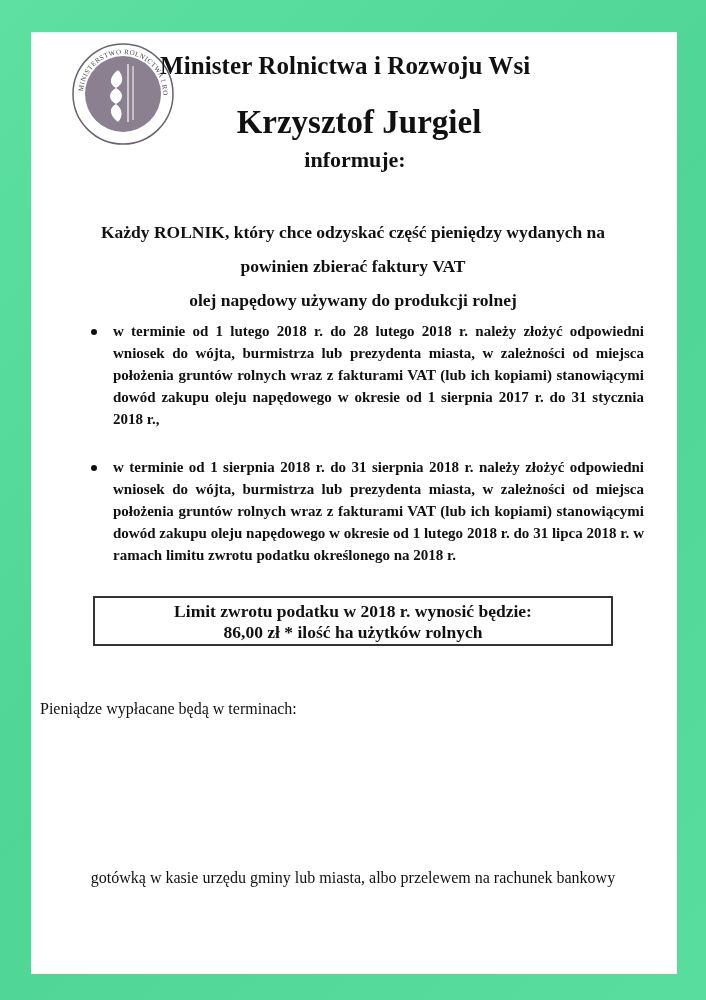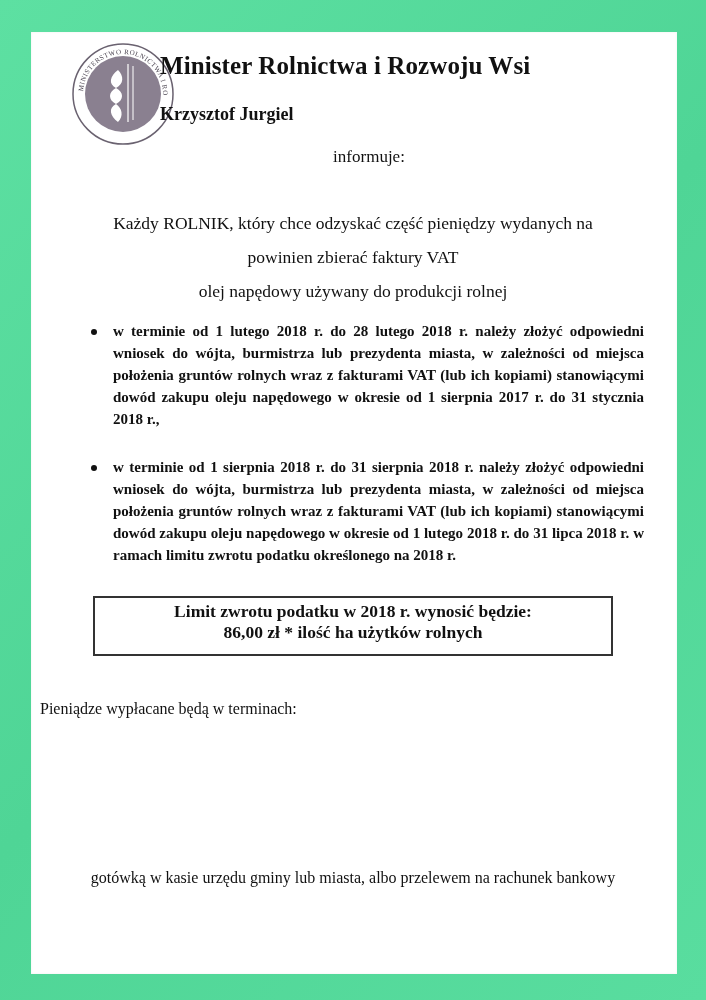--- a/index.html
+++ b/index.html
@@ -21,46 +21,46 @@
     }
     .logo {
       position: absolute; left: 70px; top: 42px; width: 106px; height: 104px;
     }
     .title {
       position: absolute; left: 160px; top: 52px; width: 520px;
       font-weight: bold; font-size: 25px; letter-spacing: 0.1px;
     }
     .name {
       position: absolute; left: 160px; top: 104px; width: 398px;
-      font-weight: bold; font-size: 18px;
+      text-align: center; font-weight: bold; font-size: 33px;
     }
     .informs {
-      position: absolute; left: 170px; top: 147px; width: 398px;
-      text-align: center; font-weight: normal; font-size: 17px;
+      position: absolute; left: 156px; top: 147px; width: 398px;
+      text-align: center; font-weight: bold; font-size: 22px;
     }
     .lead {
-      position: absolute; left: 40px; top: 206px; width: 626px;
-      text-align: center; font-weight: normal; font-size: 17.5px; line-height: 34px;
+      position: absolute; left: 40px; top: 215px; width: 626px;
+      text-align: center; font-weight: bold; font-size: 17.5px; line-height: 34px;
     }
     .bullets {
       position: absolute; left: 88px; top: 320px; width: 556px;
       margin: 0; padding: 0; list-style: none;
     }
     .bullets li {
       position: relative; padding-left: 25px;
       font-size: 15px; line-height: 22px; text-align: justify;
       margin-bottom: 26px;
       font-weight: bold;
     }
     .bullets li .dot {
       position: absolute; left: 3px; top: 9px; width: 6px; height: 6px;
       background: #111; border-radius: 50%;
     }
     .limit-box {
-      position: absolute; left: 93px; top: 596px; width: 520px; height: 60px;
+      position: absolute; left: 93px; top: 596px; width: 520px; height: 50px;
       border: 2px solid #333; box-sizing: border-box;
       text-align: center; font-weight: bold; font-size: 17.5px; line-height: 21px;
       padding-top: 3px;
     }
     .paid {
       position: absolute; left: 40px; top: 700px; width: 626px;
       text-align: left; font-size: 16px;
     }
     .terms {
       position: absolute; left: 40px; top: 755px; width: 626px;

